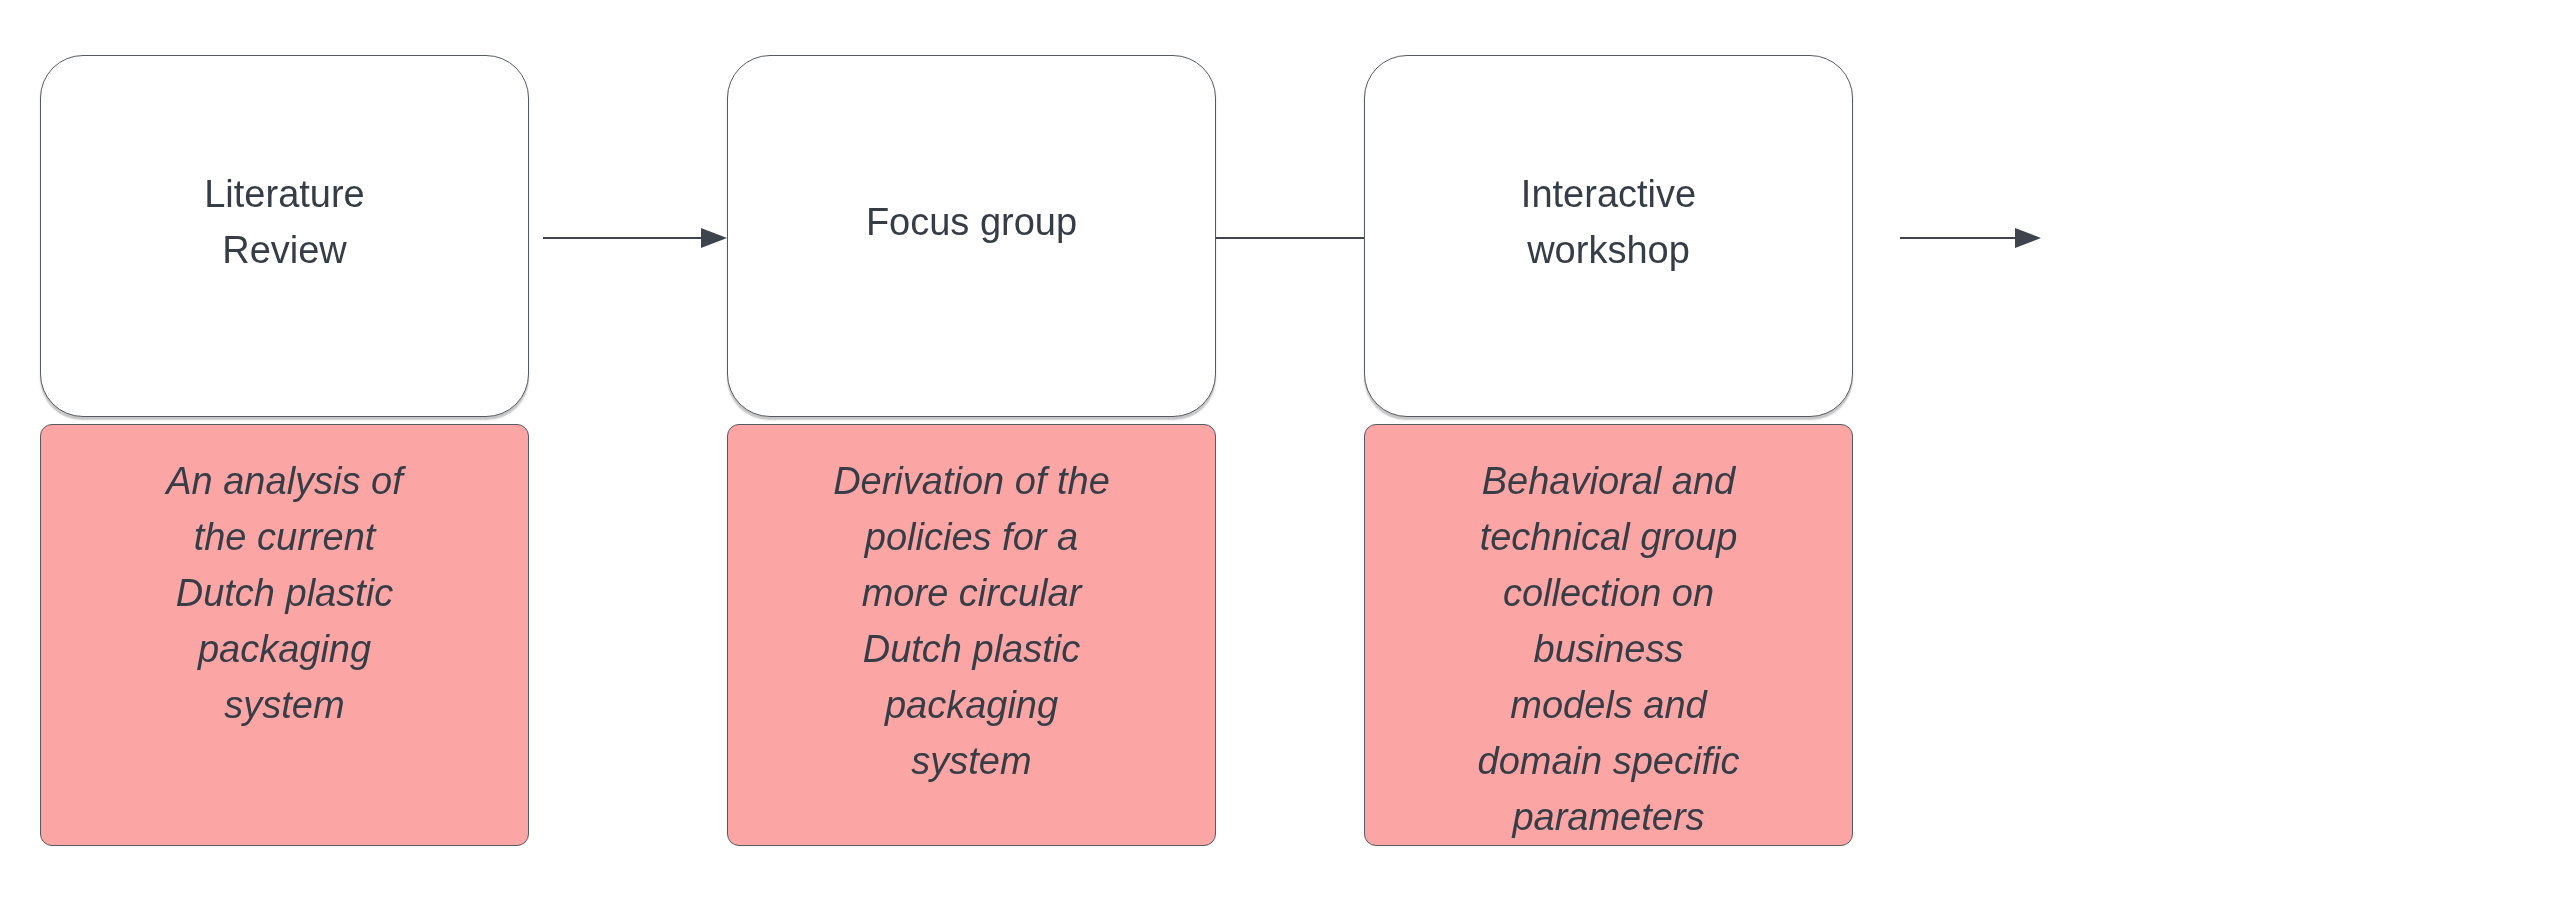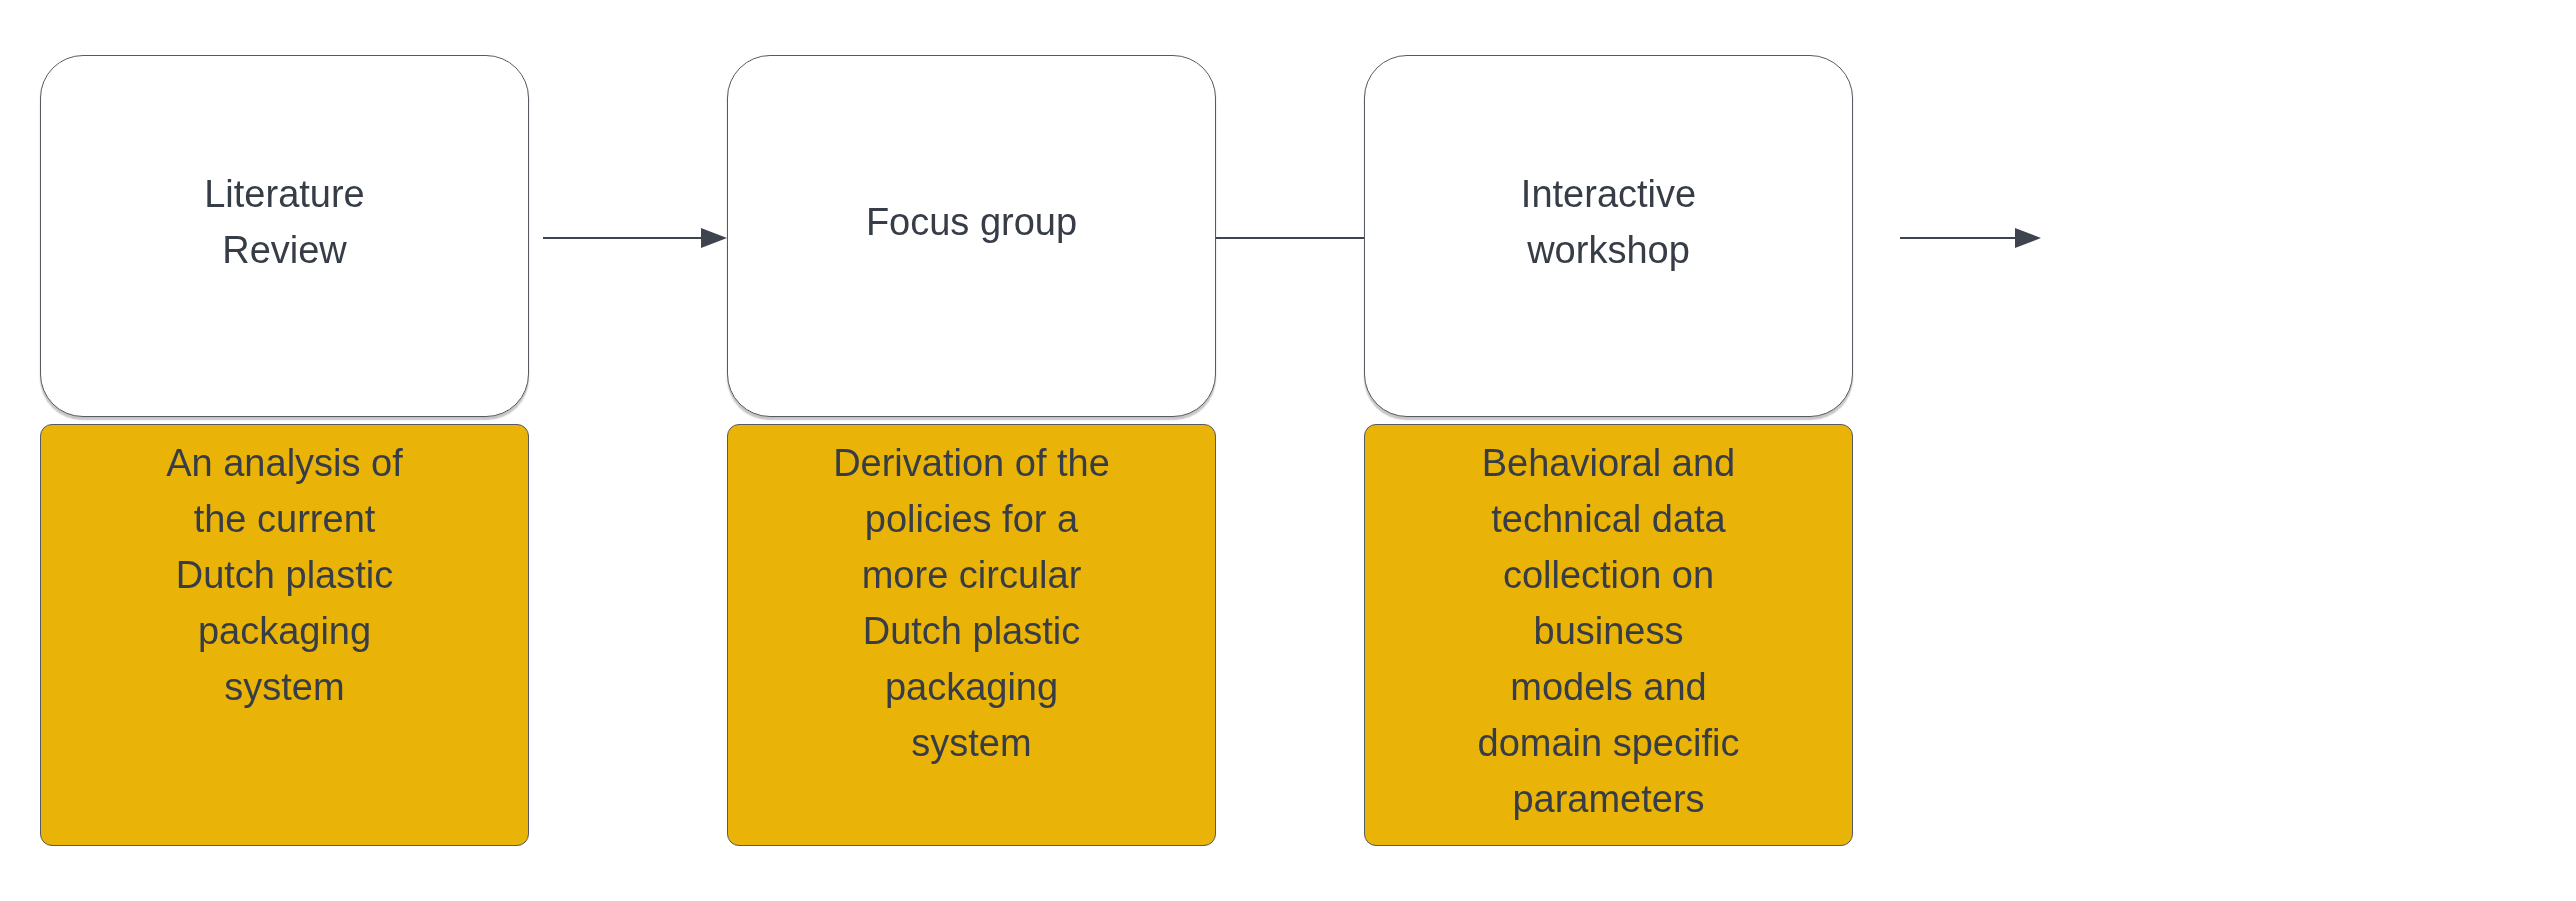--- a/index.html
+++ b/index.html
@@ -49,22 +49,23 @@
     transform:translateY(-13.7px);
   }
   .bottom-box{
     position:absolute;
     left:0;
     top:424px;
     width:489px;
     height:422px;
     border:1.9px solid var(--border);
     border-radius:12px;
-    background:#eab308;
-    padding-top:10px;
+    background:#fca5a5;
+    padding-top:28px;
+    font-style:italic;
   }
   .bottom-box .label{
     font-size:38px;
     line-height:56px;
     text-align:center;
     white-space:pre-line;
   }
   .arrow{
     position:absolute;
     top:238px;
@@ -132,21 +133,21 @@
     <div class="head"></div>
   </div>
 
   <div class="col" style="left:1364px;">
     <div class="top-box">
       <div class="label">Interactive
 workshop</div>
     </div>
     <div class="bottom-box">
       <div class="label">Behavioral and
-technical data
+technical group
 collection on
 business
 models and
 domain specific
 parameters</div>
     </div>
   </div>
 
   <div class="arrow" style="left:1900px;width:141px;">
     <div class="shaft"></div>

